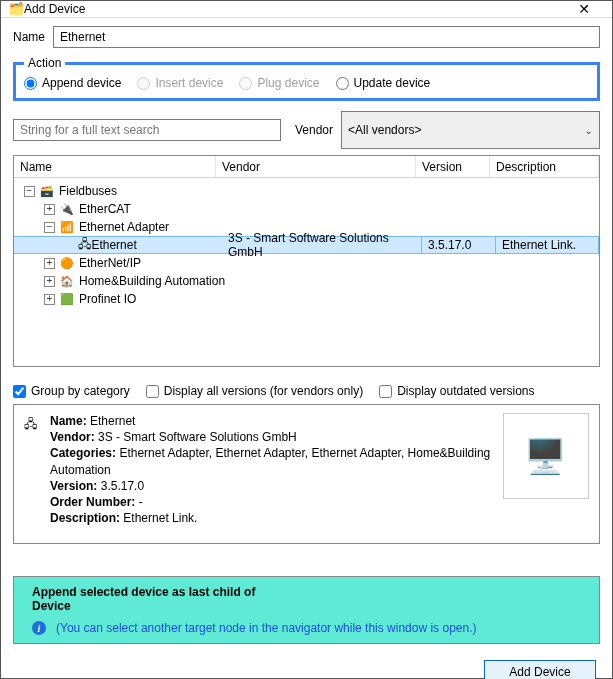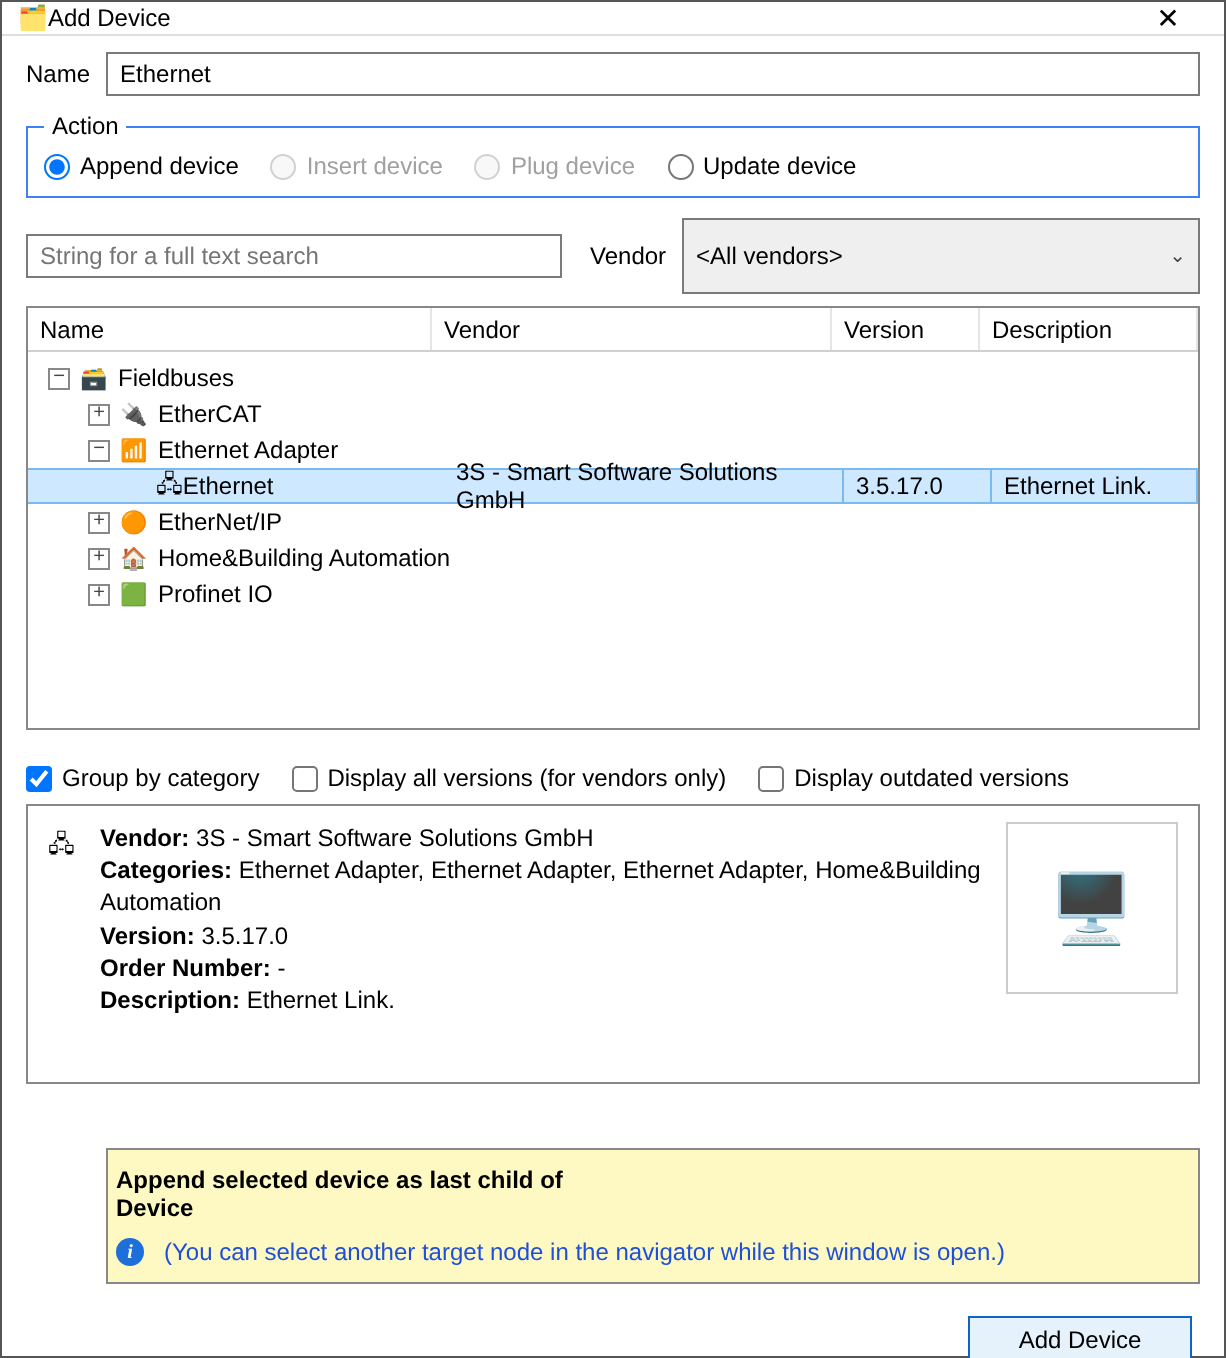--- a/index.html
+++ b/index.html
@@ -41,21 +41,21 @@
   }
   .row { display: flex; align-items: center; gap: 8px; }
   .name-input {
     flex: 1;
     height: 22px;
     border: 1px solid #7a7a7a;
     padding: 2px 6px;
     font-size: 12px;
   }
   fieldset.action {
-    border: 1px solid #3b82f6;
+    border: 3px solid #3b82f6;
     padding: 6px 8px 8px 8px;
     margin: 2px 0 0 0;
   }
   fieldset.action legend { font-size: 12px; padding: 0 4px; }
   .radio-row { display: flex; align-items: center; gap: 16px; }
   .radio-row label { display: flex; align-items: center; gap: 5px; font-size: 12px; cursor: default; }
   .radio-row input[type=radio] { margin: 0; }
   .radio-row .disabled { color: #a0a0a0; }
   .search-row { display: flex; align-items: center; margin-top: 4px; justify-content: center; }
   .search-input {
@@ -174,24 +174,23 @@
   .details-img {
     width: 86px; height: 86px;
     border:1px solid #ccc;
     display:flex; align-items:center; justify-content:center;
     background:#fff;
     font-size: 34px;
     align-self:flex-start;
   }
   .hint-panel {
     border: 1px solid #888;
-    background: #fef9c3;
-    padding: 8px 4px;
+    background: #5eead4;
+    padding: 8px 18px;
     margin-top: 26px;
-    margin-left: 40px;
   }
   .hint-panel .line1 { font-weight:bold; font-size:12px; }
   .hint-panel .line2 { font-weight:bold; font-size:12px; }
   .hint-row2 { display:flex; align-items:center; gap:10px; margin-top:8px; }
   .info-icon {
     width:14px;height:14px;border-radius:50%;
     background:#1e6fd9;color:#fff;
     display:inline-flex;align-items:center;justify-content:center;
     font-size:10px;font-weight:bold;font-style:italic;
     font-family: Georgia, serif;
@@ -338,20 +337,21 @@
       </label>
       <label>
         <input type="checkbox" style="">
         <span>Display outdated versions</span>
       </label>
     </div>
 
     <div class="details-panel">
       <div class="details-icon">🖧</div>
       <div class="details-text">
+        <div><span class="b">Name:</span> <span>Ethernet</span></div>
         <div><span class="b">Vendor:</span> <span>3S - Smart Software Solutions GmbH</span></div>
         <div><span class="b">Categories:</span> <span>Ethernet Adapter, Ethernet Adapter, Ethernet Adapter, Home&amp;Building Automation</span></div>
         <div><span class="b">Version:</span> <span>3.5.17.0</span></div>
         <div><span class="b">Order Number:</span> <span>-</span></div>
         <div><span class="b">Description:</span> <span>Ethernet Link.</span></div>
       </div>
       <div class="details-img">🖥️</div>
     </div>
 
     <div class="hint-panel">

